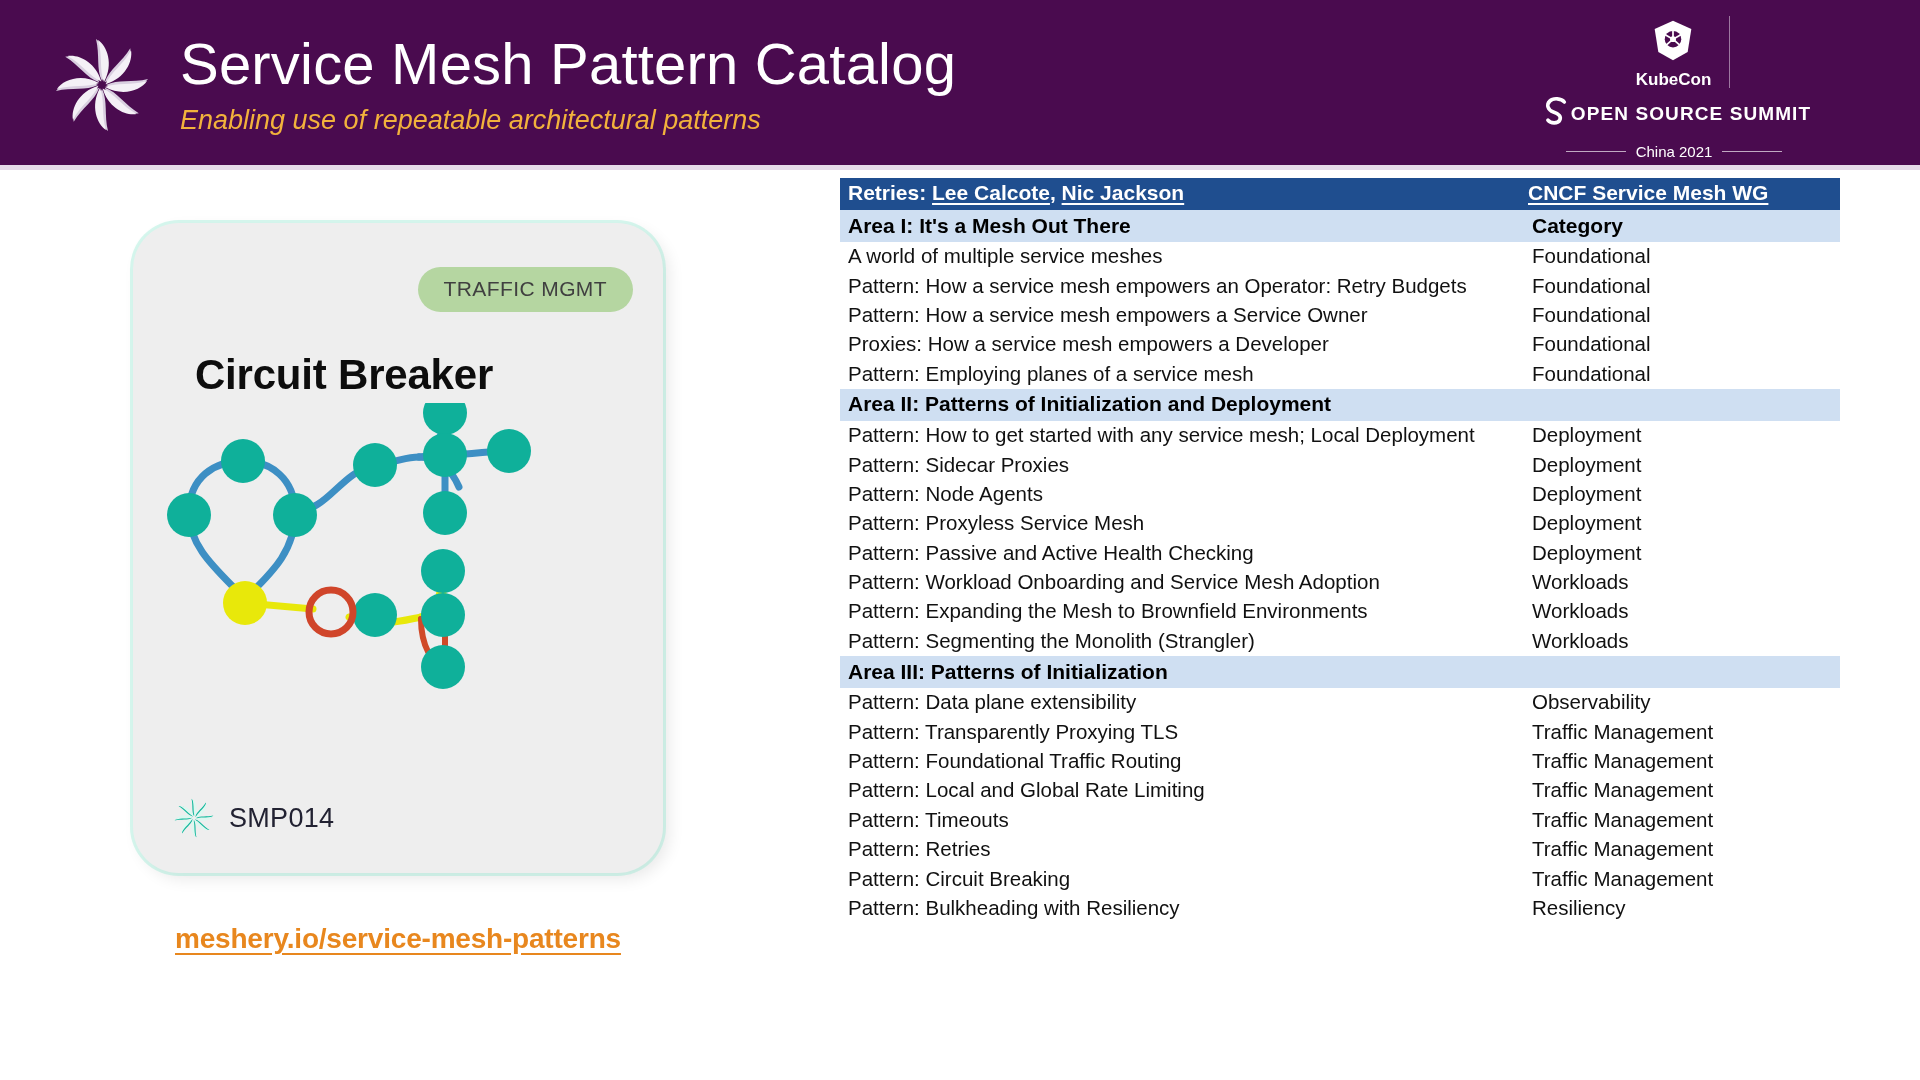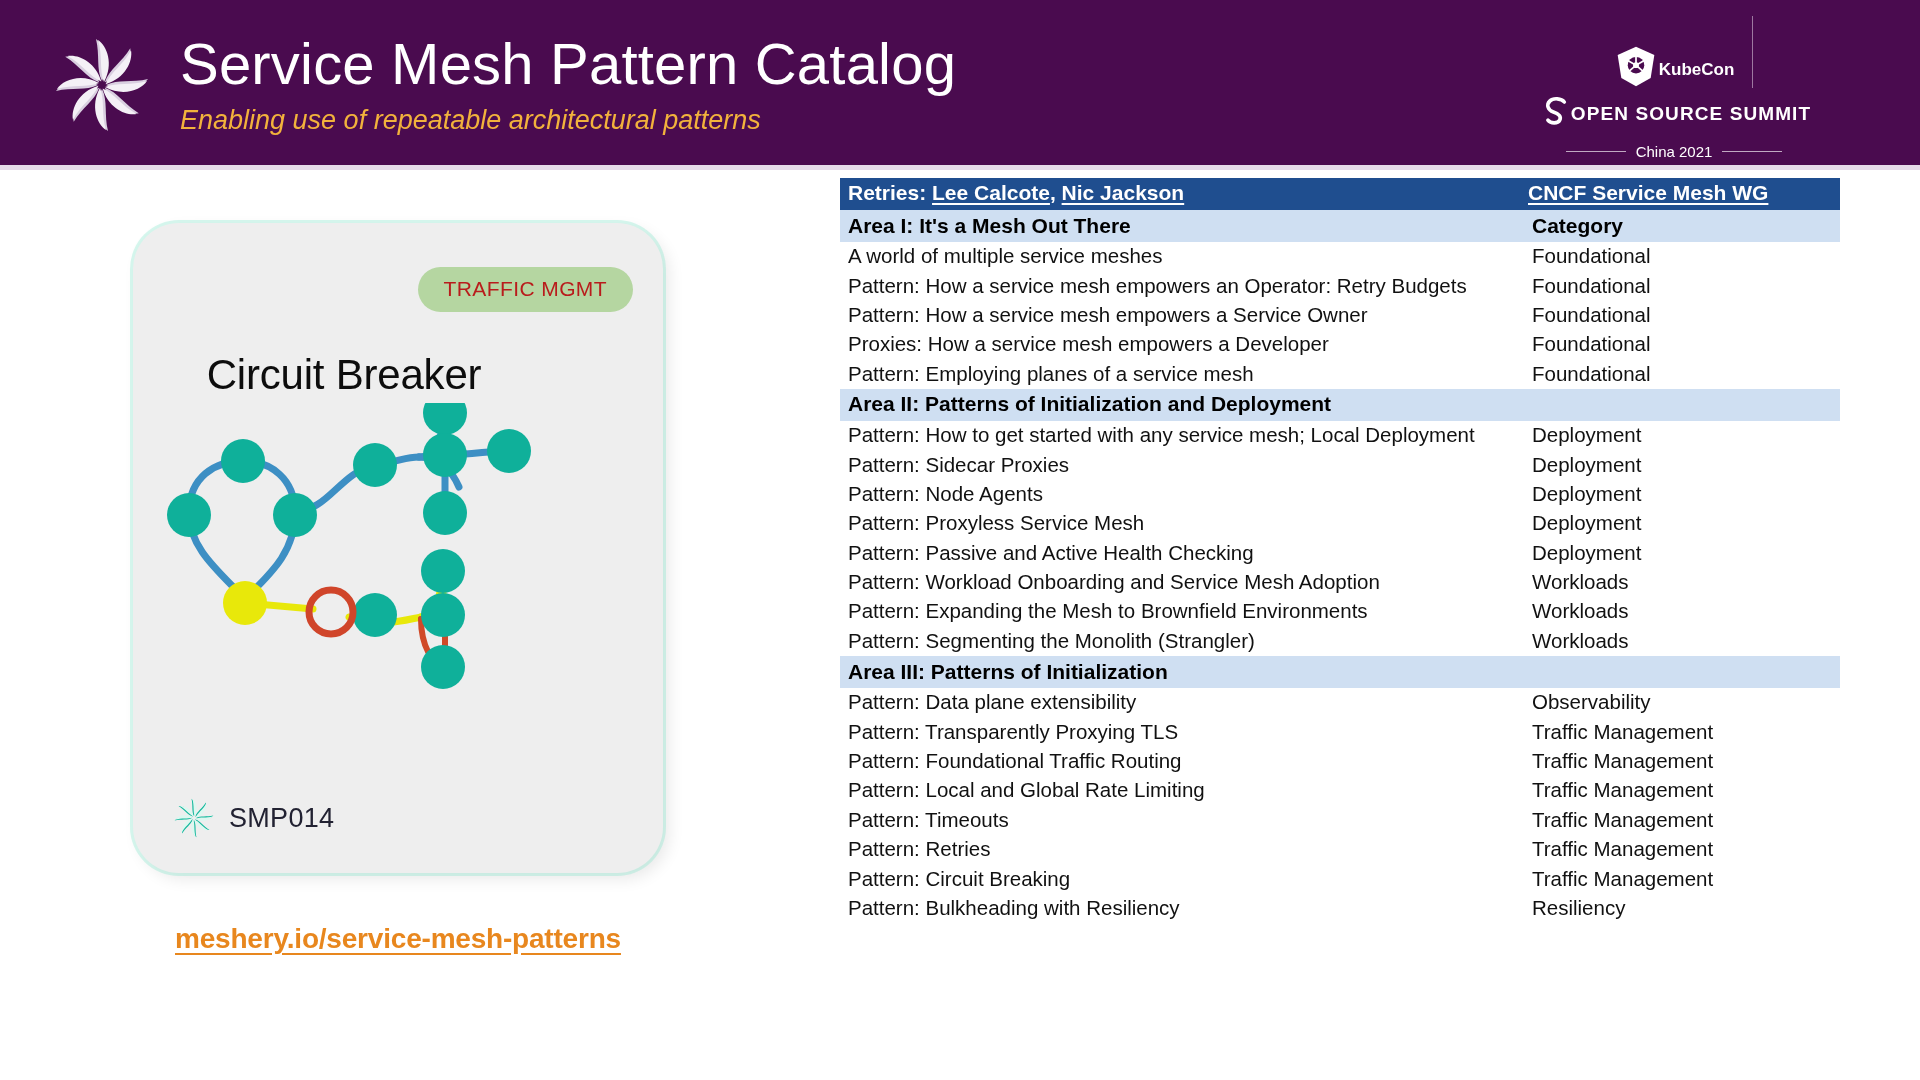--- a/index.html
+++ b/index.html
@@ -43,21 +43,21 @@
     position:absolute;
     right:56px; top:10px;
     width:380px; height:150px;
     display:flex; flex-direction:column; align-items:center;
   }
   .conf-row-top {
     display:flex; align-items:flex-end; gap:0px;
     height:88px;
   }
   .conf-brand {
-    display:flex; flex-direction:row; align-items:center;
+    display:flex; flex-direction:column; 
     padding:0 18px;
   }
   .conf-brand-mark { height:46px; display:flex; align-items:center; justify-content:center; }
   .conf-brand-name {
     color:#ffffff; font-size:17px; font-weight:bold;
     margin-top:6px; white-space:nowrap;
   }
   .conf-divider {
     width:1px; height:72px; background:#b99dbb; opacity:.75;
     align-self:flex-start; margin-top:6px;
@@ -90,31 +90,31 @@
   .card {
     position:absolute; left:133px; top:48px;
     width:530px; height:650px;
     background:#eeeeee;
     border-radius:46px;
     box-shadow:0 0 0 3px rgba(120,230,200,0.30), 6px 6px 16px rgba(0,0,0,0.09);
   }
   .badge {
     position:absolute; right:30px; top:44px;
     background:#b5d6a1;
-    color:#b91c1c;
+    color:#404040;
     border-radius:24px;
     padding:10px 26px 11px 26px;
     font-size:21px;
     letter-spacing:0.4px;
     white-space:nowrap;
   }
   .card-title {
     position:absolute; left:0; top:128px; width:422px;
     text-align:center;
-    font-size:42px; font-weight:normal; color:#0d0d0d;
+    font-size:42px; font-weight:bold; color:#0d0d0d;
     letter-spacing:-0.2px;
   }
   .card-graph {
     position:absolute; left:20px; top:180px;
     width:490px; height:330px;
   }
   .card-footer {
     position:absolute; left:40px; bottom:34px;
     display:flex; align-items:center; gap:14px;
   }

